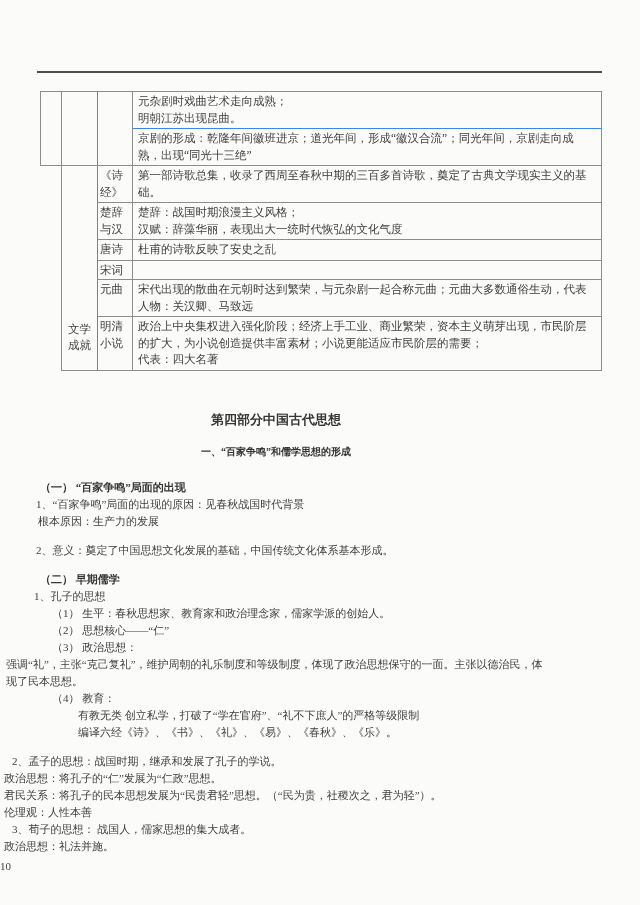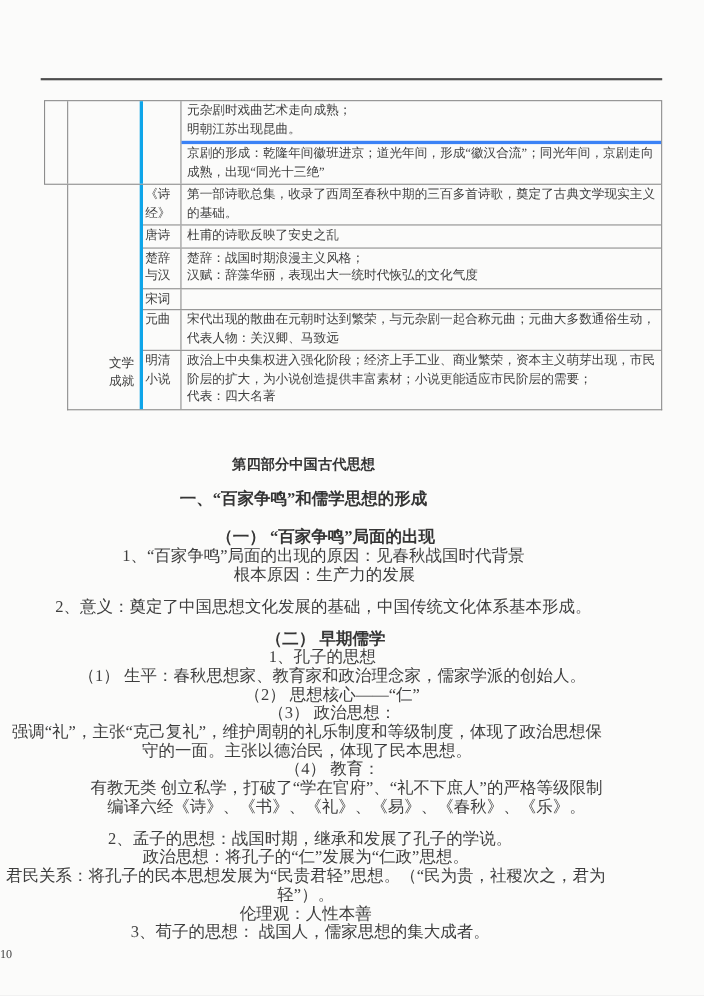--- a/index.html
+++ b/index.html
@@ -16,48 +16,48 @@
     position:absolute; top:71px; left:37px; width:565px; height:2px;
     background:#4d4d4d;
   }
   .content { position:absolute; top:91px; left:0; width:552px; }
 
   
   .tbl { margin-left:40px; width:562px; font-size:11.5px; line-height:16.5px; }
   .tbl .cell { white-space:pre-line; padding:1px 5px 2px 5px; }
   .tbl-top { display:flex; border:1px solid #8d8d8d; }
   .colA { width:21px; border-right:1px solid #8d8d8d; }
-  .colB { width:36px; border-right:3px solid #0ea5e9; flex:none;margin-left:32px; }
+  .colB { width:36px; border-right:1px solid #0ea5e9; flex:none; }
   .colC { width:35px; border-right:1px solid #8d8d8d; flex:none; }
   .colD { flex:1; }
-  .tbl-top .colD .cell + .cell { border-top:3px solid #3b82f6; }
+  .tbl-top .colD .cell + .cell { border-top:1px solid #3b82f6; }
   .tbl-main { display:flex; margin-left:21px; border:1px solid #8d8d8d; border-top:none; }
   .cat-cell {
     display:flex; flex-direction:column; justify-content:flex-end;
     padding:0 3px 16px 3px; text-align:center; white-space:pre-line;
   }
   .rows { flex:1; display:flex; flex-direction:column; }
   .trow { display:flex; }
   .trow + .trow { border-top:1px solid #8d8d8d; }
   .lab-cell { width:35px; flex:none; border-right:1px solid #8d8d8d;
               padding:1px 2px; white-space:pre-line; }
   .con-cell { flex:1; }
 
   
   .part-heading {
     margin-top:40px; display:flex; justify-content:center; 
     font-size:13px; font-weight:bold; color:#353535; line-height:18px;
   }
   .section-heading {
     margin-top:14px; text-align:center;
-    font-size:15px; font-weight:bold; color:#353535; line-height:18px;
+    font-size:10px; font-weight:bold; color:#353535; line-height:18px;
   }
 
   
-  .body-block { margin-top:18px; font-size:15px; line-height:17px; color:#3e3e3e;text-align:center; }
+  .body-block { margin-top:18px; font-size:11px; line-height:17px; color:#3e3e3e; }
   .line { min-height:17px; }
   .s-bold { font-weight:bold; color:#353535; }
   .ind4  { padding-left:4px; }
   .ind6  { padding-left:6px; }
   .ind12 { padding-left:12px; }
   .ind34 { padding-left:34px; }
   .ind36 { padding-left:36px; }
   .ind40 { padding-left:40px; }
   .ind52 { padding-left:52px; }
   .ind62 { padding-left:38px; }
@@ -90,28 +90,28 @@
       <div class="tbl-main">
         <div class="colB cat-cell">文学
 成就</div>
         <div class="rows">
           <div class="trow">
             <div class="lab-cell">《诗
 经》</div>
             <div class="con-cell cell">第一部诗歌总集，收录了西周至春秋中期的三百多首诗歌，奠定了古典文学现实主义的基础。</div>
           </div>
           <div class="trow">
-            <div class="lab-cell">唐诗</div>
-            <div class="con-cell cell">杜甫的诗歌反映了安史之乱</div>
-          </div>
-          <div class="trow">
             <div class="lab-cell">楚辞
 与汉</div>
             <div class="con-cell cell">楚辞：战国时期浪漫主义风格；
 汉赋：辞藻华丽，表现出大一统时代恢弘的文化气度</div>
+          </div>
+          <div class="trow">
+            <div class="lab-cell">唐诗</div>
+            <div class="con-cell cell">杜甫的诗歌反映了安史之乱</div>
           </div>
           <div class="trow">
             <div class="lab-cell">宋词</div>
           </div>
           <div class="trow">
             <div class="lab-cell">元曲</div>
             <div class="con-cell cell">宋代出现的散曲在元朝时达到繁荣，与元杂剧一起合称元曲；元曲大多数通俗生动，代表人物：关汉卿、马致远</div>
           </div>
           <div class="trow">
             <div class="lab-cell">明清
@@ -141,17 +141,18 @@
       <div class="line ind52">（3） 政治思想：</div>
       <div class="line ind6 wide">强调“礼”，主张“克己复礼”，维护周朝的礼乐制度和等级制度，体现了政治思想保守的一面。主张以德治民，体现了民本思想。</div>
       <div class="line ind52">（4） 教育：</div>
       <div class="line ind78">有教无类 创立私学，打破了“学在官府”、“礼不下庶人”的严格等级限制</div>
       <div class="line ind78">编译六经《诗》、《书》、《礼》、《易》、《春秋》、《乐》。</div>
       <div class="line ind12 gap">2、孟子的思想：战国时期，继承和发展了孔子的学说。</div>
       <div class="line ind4">政治思想：将孔子的“仁”发展为“仁政”思想。</div>
       <div class="line ind4">君民关系：将孔子的民本思想发展为“民贵君轻”思想。（“民为贵，社稷次之，君为轻”）。</div>
       <div class="line ind4">伦理观：人性本善</div>
       <div class="line ind12">3、荀子的思想： 战国人，儒家思想的集大成者。</div>
+      <div class="line ind4">政治思想：礼法并施。</div>
     </div>
 
     <div class="page-number">10</div>
   </div>
 </div>
 
 </body></html>

